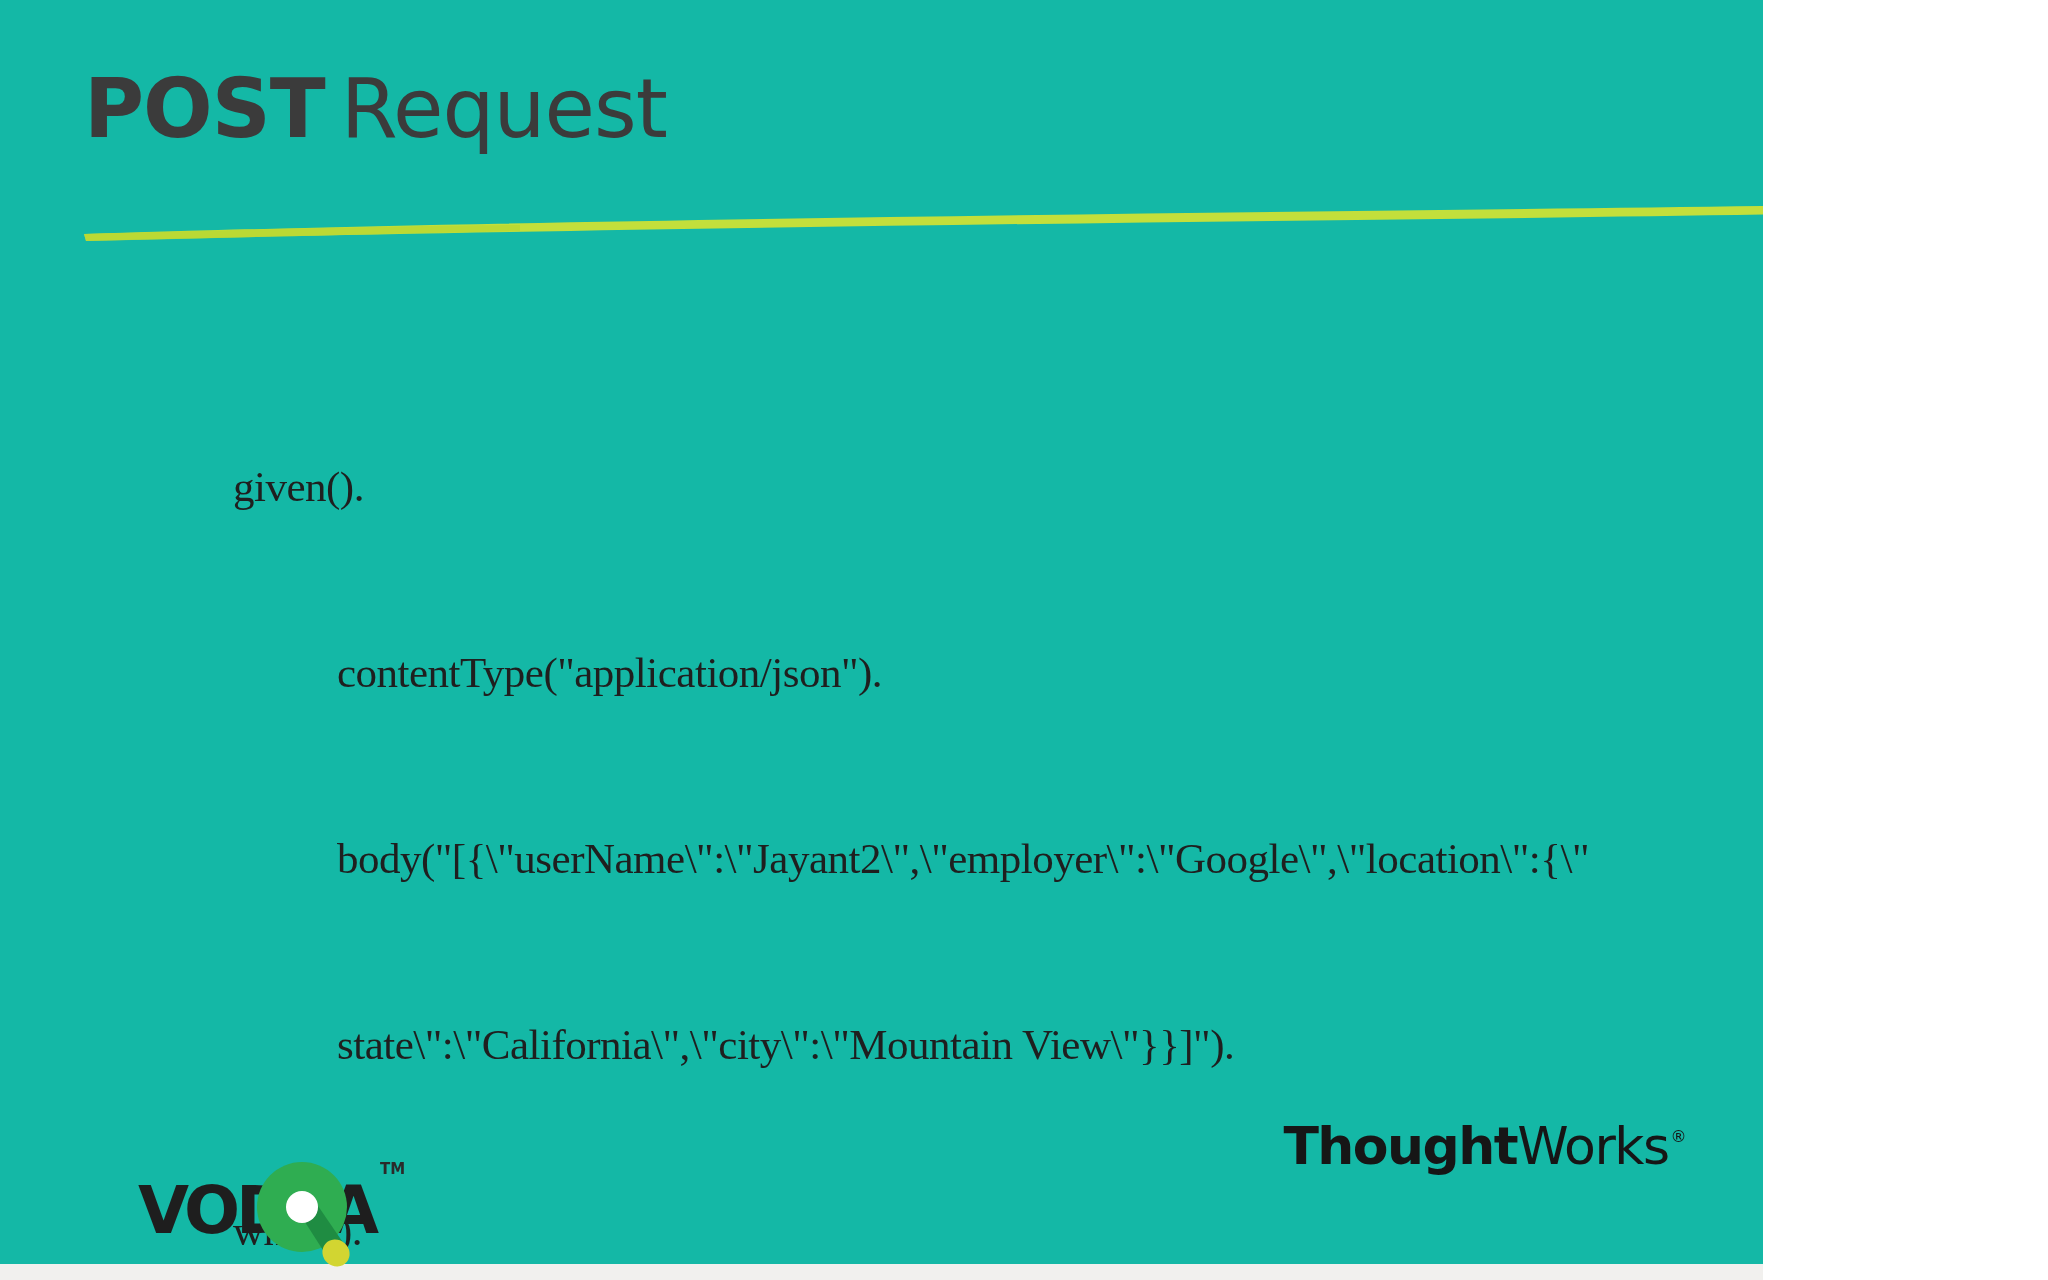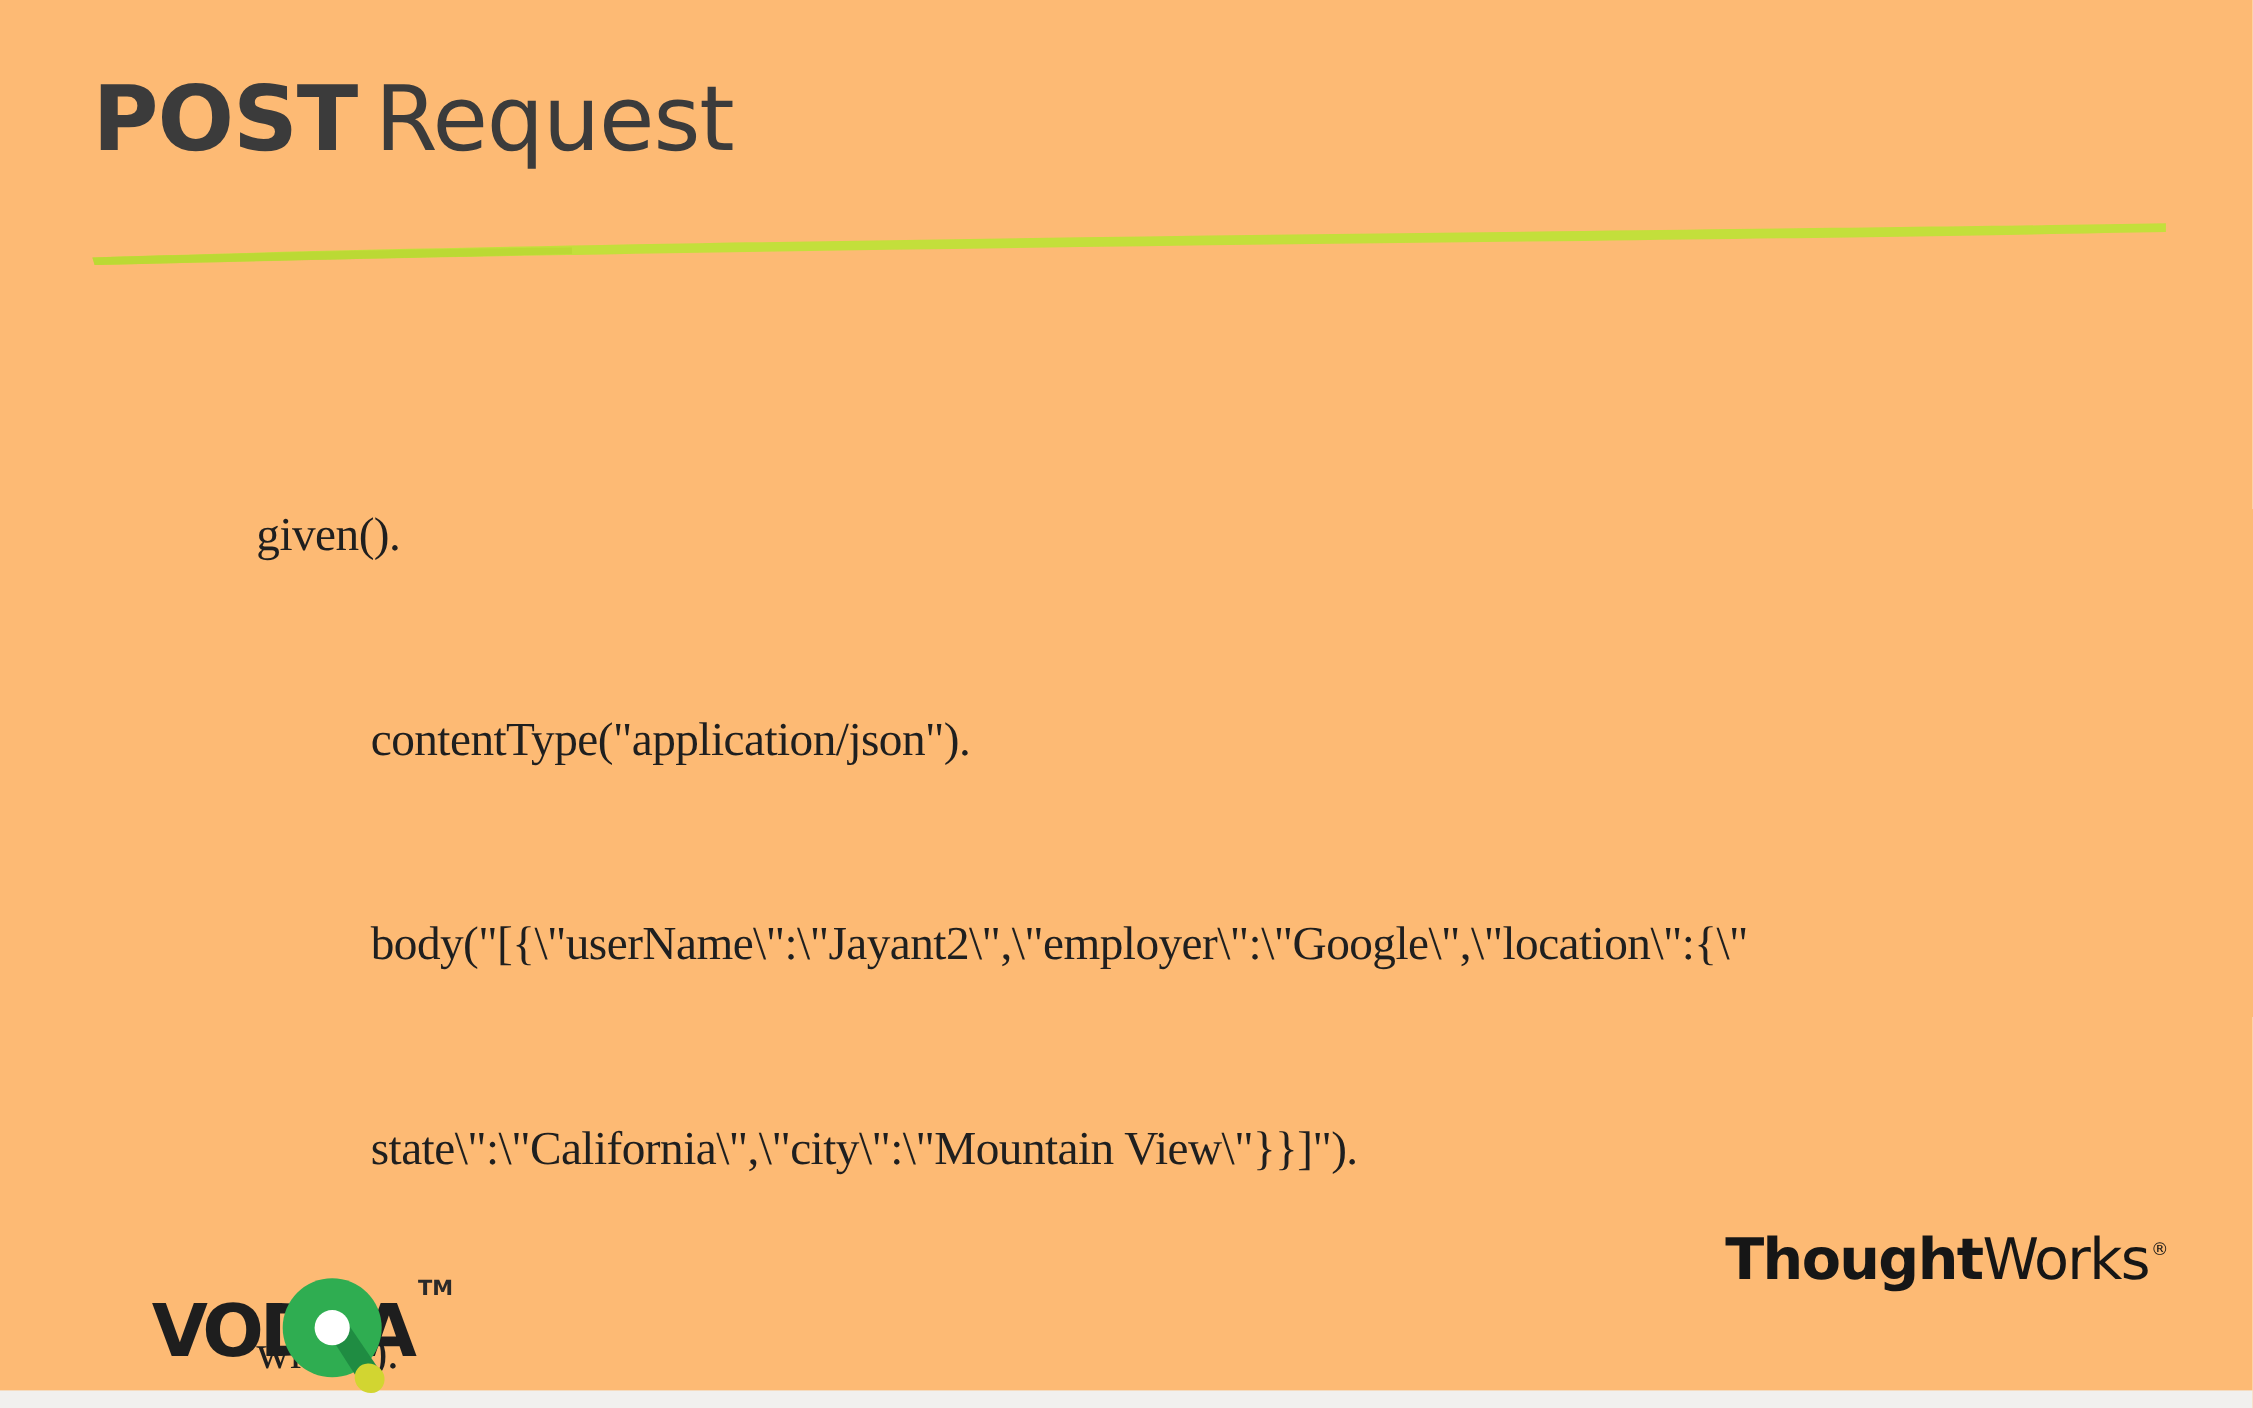--- a/index.html
+++ b/index.html
@@ -2,23 +2,23 @@
 <html><head>
 <meta charset="utf-8">
 <style>
   html, body {
     margin: 0;
     padding: 0;
     background: #ffffff;
   }
   .slide {
     position: relative;
-    width: 2048px;
+    width: 1763px;
     height: 1280px;
-    background: #fdba74;
+    background: #14b8a6;
     overflow: hidden;
     font-family: "DejaVu Sans", "Liberation Sans", sans-serif;
   }
 
   
   .title {
     position: absolute;
     left: 84px;
     top: 62px;
     font-size: 82px;
@@ -83,21 +83,21 @@
   .vodqa .q-svg {
     position: absolute;
     left: 112px;
     top: 0;
     z-index: 2;
   }
   .vodqa .tm {
     position: absolute;
     left: 242px;
     top: 4px;
-    font-size: 19px;
+    font-size: 15px;
     font-weight: bold;
     color: #2a2a2a;
     z-index: 3;
   }
 
   
   .thoughtworks {
     position: absolute;
     right: 78px;
     top: 1116px;

